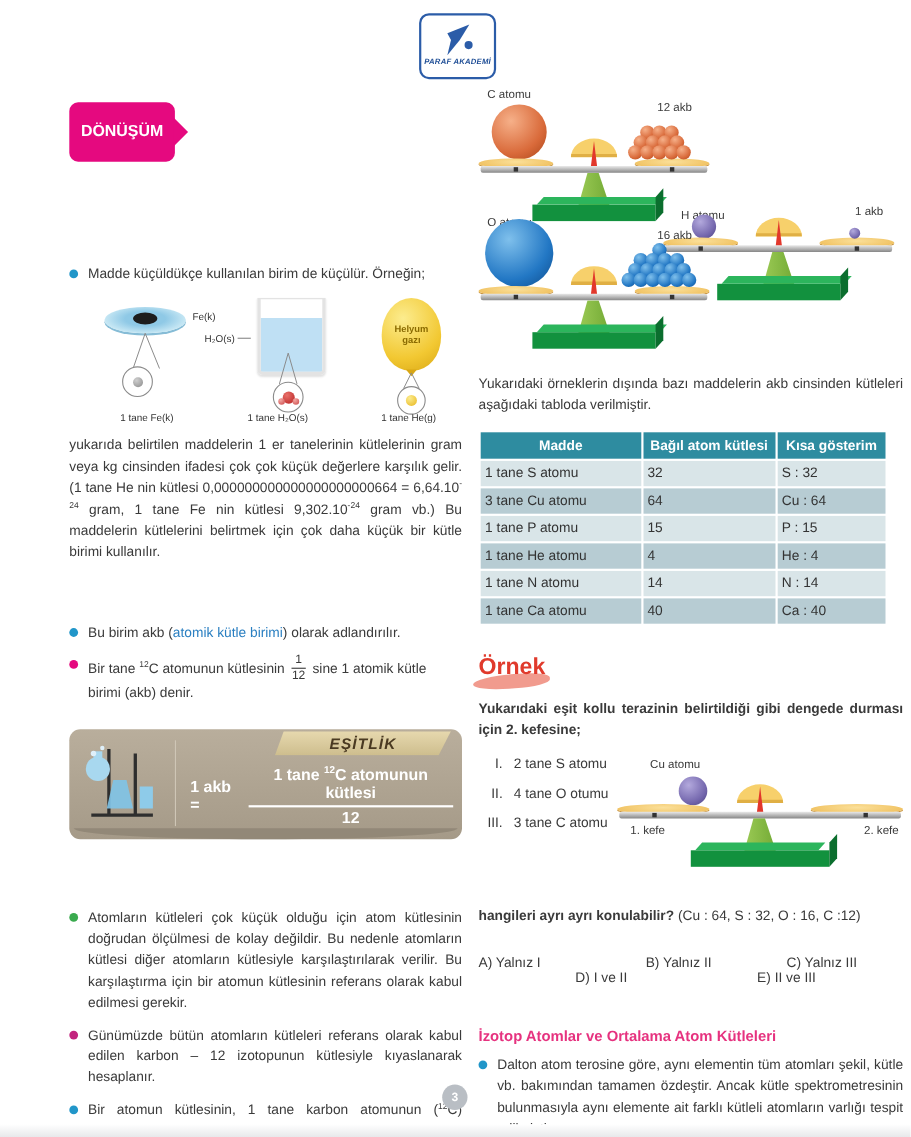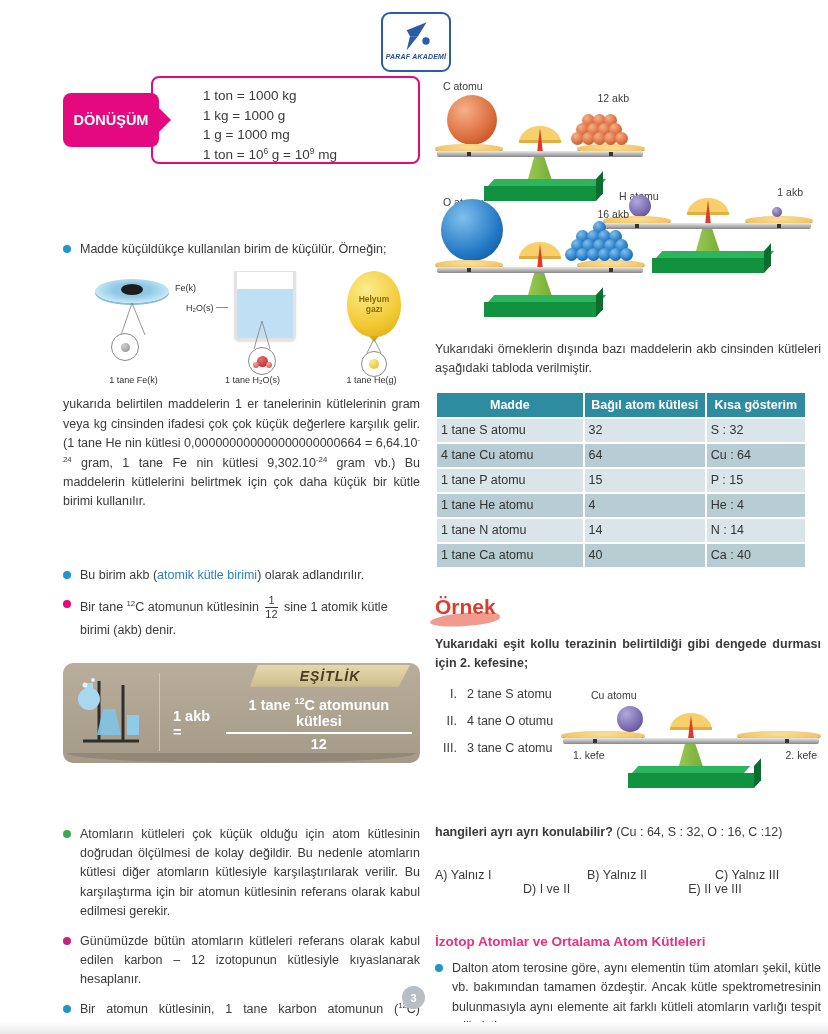--- a/index.html
+++ b/index.html
@@ -173,26 +173,20 @@
       <polygon points="21,29 33,29 16,50" fill="#2b5ca8"></polygon>
       <circle cx="45" cy="36" r="5.5" fill="#2b5ca8"></circle>
     </svg>
     <div class="logo-text">PARAF AKADEMİ</div>
   </div>
 
   <div class="col-left">
 
     <div class="donusum">
       <div class="don-label">DÖNÜŞÜM</div>
-      <div class="don-box">
-        <div class="don-line"><span>1 ton = 1000 kg</span></div>
-        <div class="don-line"><span>1 kg = 1000 g</span></div>
-        <div class="don-line"><span>1 g = 1000 mg</span></div>
-        <div class="don-line"><span>1 ton = 10</span><sup>6</sup><span> g = 10</span><sup>9</sup><span> mg</span></div>
-      </div>
     </div>
 
     <div class="spacer-lg"></div>
 
     <div class="bullet">
       <span class="dot" style="background: rgb(33, 150, 201);"></span>
       <span class="txt"><span>Madde küçüldükçe kullanılan birim de küçülür. Örneğin;</span></span>
     </div>
 
     <div class="figures">
@@ -395,21 +389,21 @@
           <th>Kısa gösterim</th>
         </tr>
       </thead>
       <tbody>
         <tr class="row-a">
           <td>1 tane S atomu</td>
           <td>32</td>
           <td>S : 32</td>
         </tr>
         <tr class="row-b">
-          <td>4 tane Cu atomu</td>
+          <td>3 tane Cu atomu</td>
           <td>64</td>
           <td>Cu : 64</td>
         </tr>
         <tr class="row-a">
           <td>1 tane P atomu</td>
           <td>15</td>
           <td>P : 15</td>
         </tr>
         <tr class="row-b">
           <td>1 tane He atomu</td>

